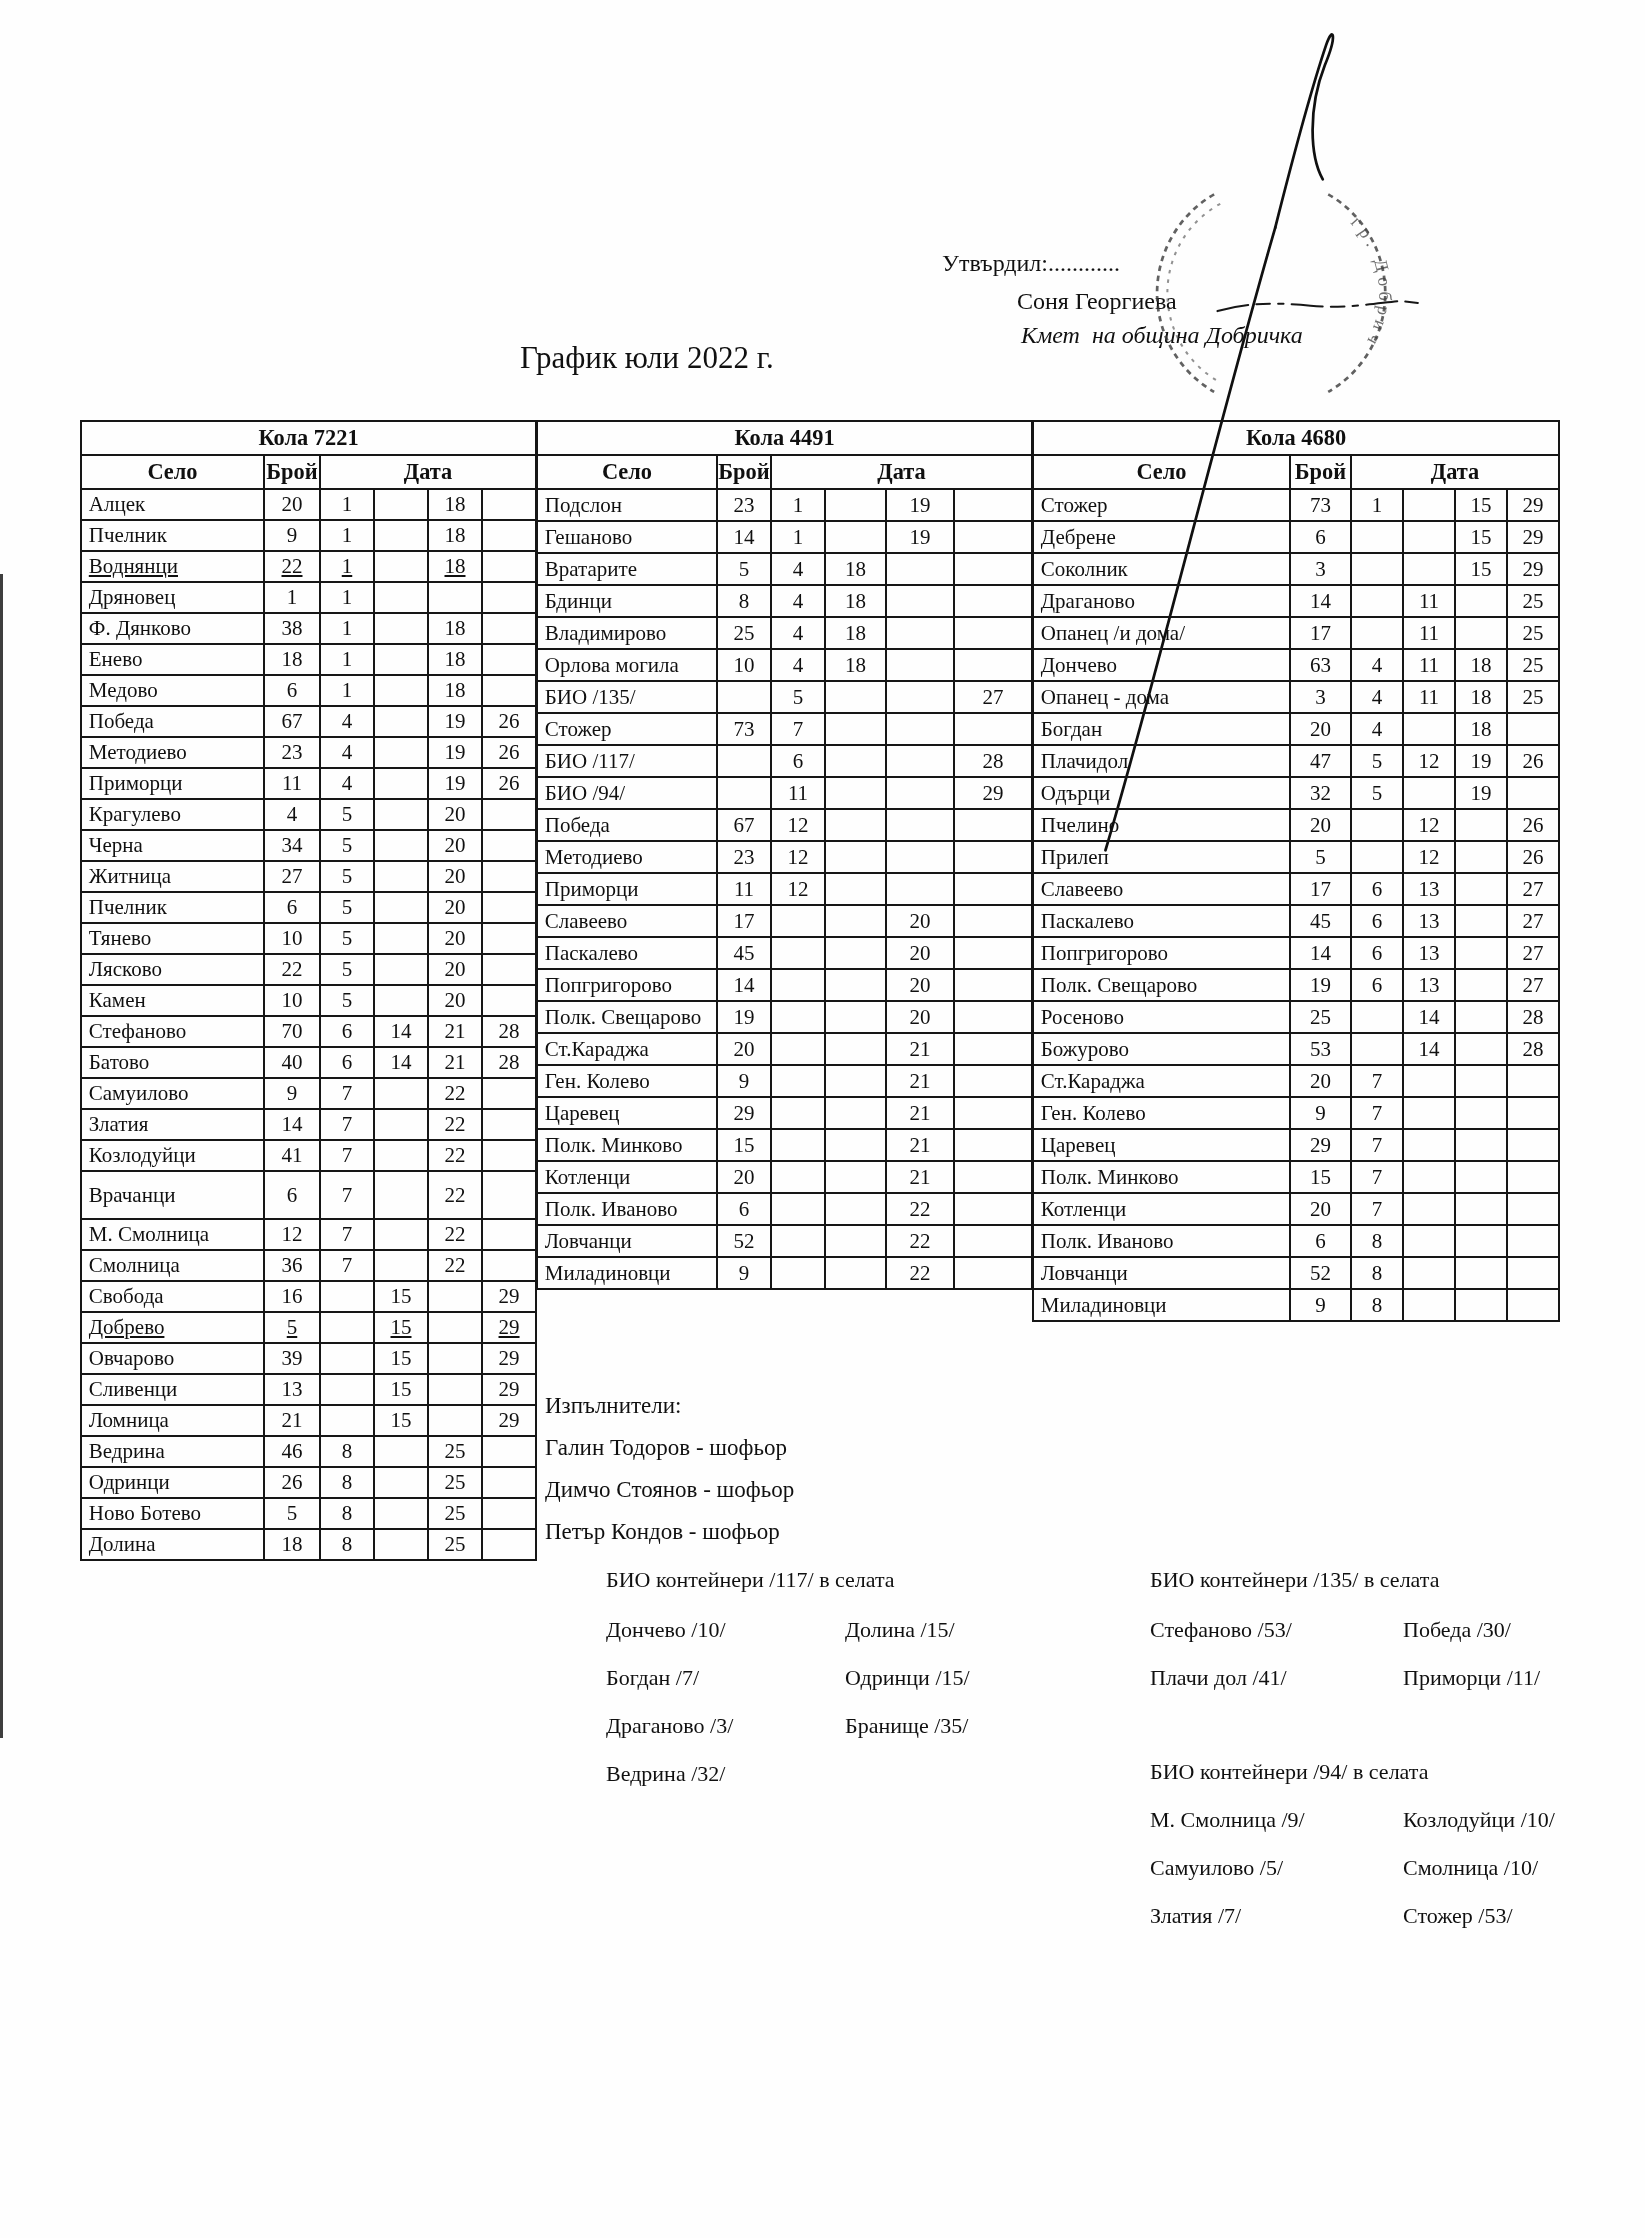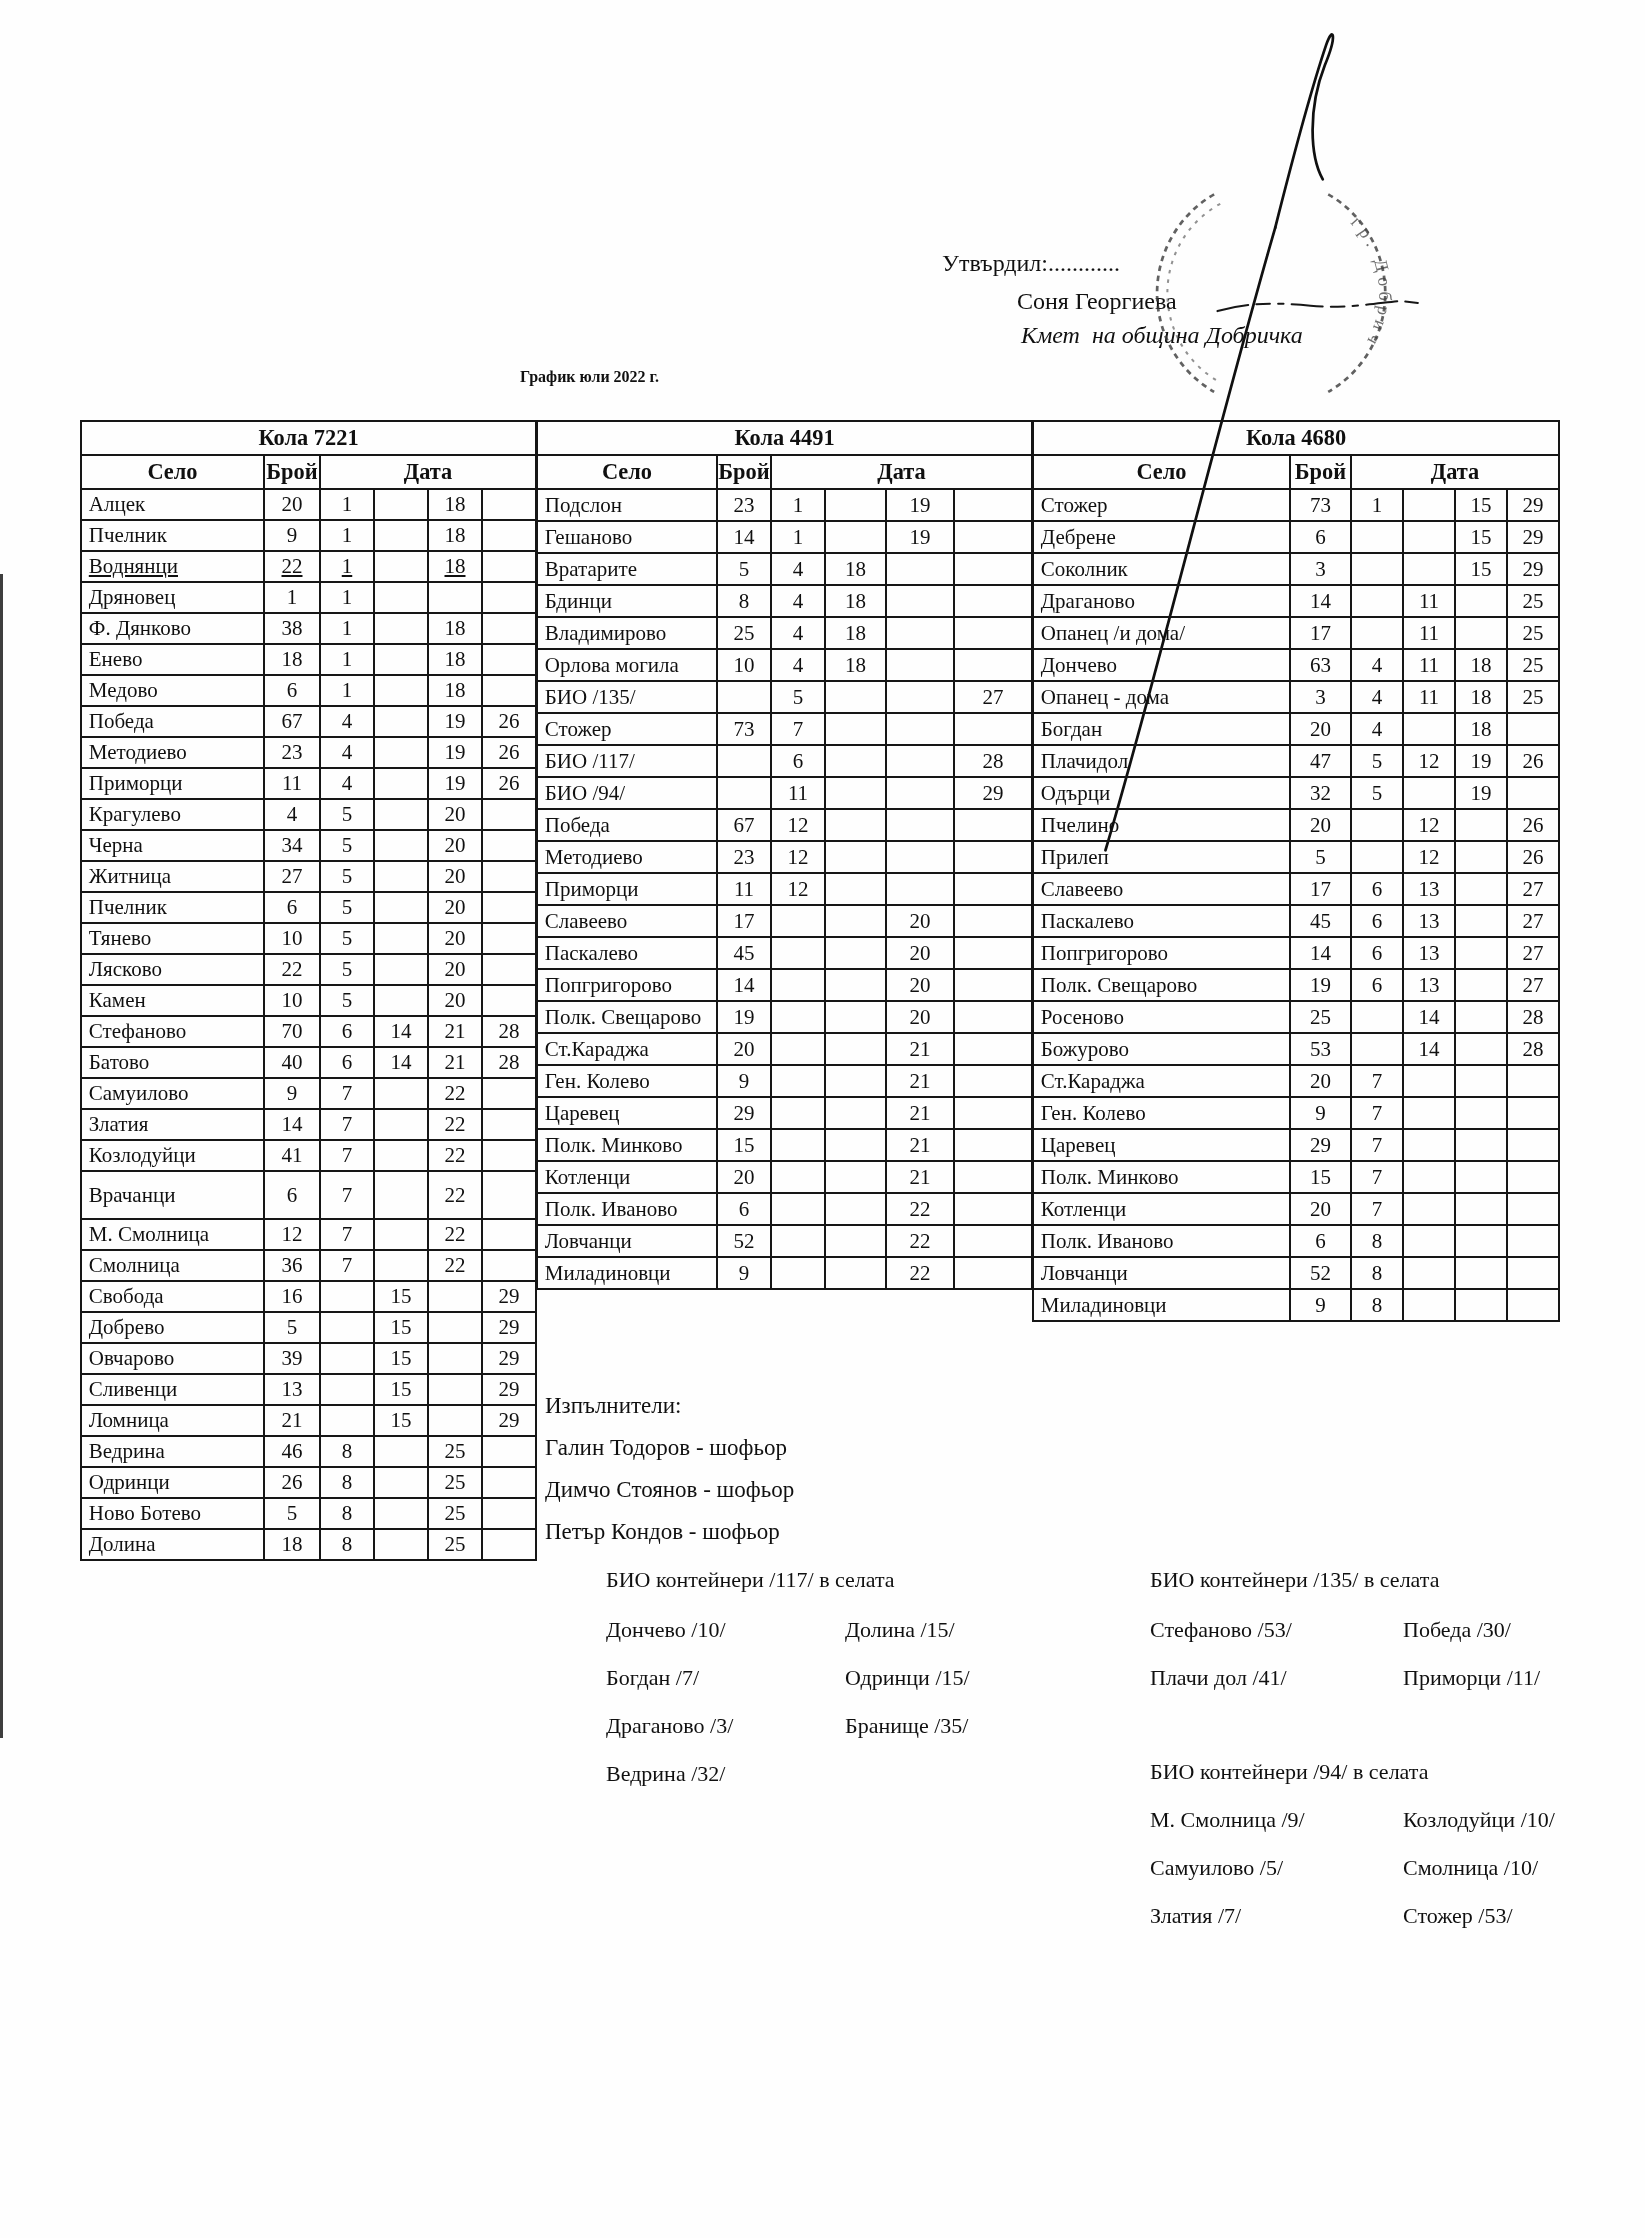--- a/index.html
+++ b/index.html
@@ -2,21 +2,21 @@
 <html style="font-size:11px"><head>
 <meta charset="utf-8">
 <style>
   html,body{margin:0;padding:0;background:#e8e8e8;}
   body{font-family:"Liberation Serif", serif;}
   .page{position:relative;width:1646px;height:2239px;background:#fefefe;overflow:hidden;color:#101010;}
   .abs{position:absolute;white-space:pre;}
   .approval-label{left:942px;top:250px;font-size:24px;}
   .approval-name{left:1017px;top:288px;font-size:24px;}
   .approval-role{left:1021px;top:322px;font-size:24px;font-style:italic;}
-  .doc-title{left:520px;top:340px;font-size:16px;font-weight:700;margin-top:28px;}
+  .doc-title{left:520px;top:340px;font-size:31px;font-weight:400;}
   .grid{position:absolute;border-collapse:collapse;table-layout:fixed;background:transparent;}
   .grid td{border:2px solid #161616;font-size:21px;color:#101010;white-space:nowrap;overflow:hidden;padding:0;}
   .grid td.name{text-align:left;padding:0 2.7px 0 6.8px;}
   .grid td.num{text-align:center;}
   .grid td.car,.grid td.colh{font-weight:700;text-align:center;font-size:22.4px;}
   .executors{position:absolute;left:545px;top:1393px;font-size:23px;}
   .ex-line{height:42px;white-space:pre;}
   .bio{position:absolute;font-size:22px;}
   .bio-h{height:50px;white-space:pre;}
   .bio-row{height:48px;white-space:pre;}
@@ -305,21 +305,21 @@
           <td class="num"></td>
         </tr>
         <tr style="height: 31px;">
           <td class="name">Свобода</td>
           <td class="num">16</td>
           <td class="num"></td>
           <td class="num">15</td>
           <td class="num"></td>
           <td class="num">29</td>
         </tr>
-        <tr style="height: 31px;">
+        <tr style="height: 31px; text-decoration: underline;">
           <td class="name">Добрево</td>
           <td class="num">5</td>
           <td class="num"></td>
           <td class="num">15</td>
           <td class="num"></td>
           <td class="num">29</td>
         </tr>
         <tr style="height: 31px;">
           <td class="name">Овчарово</td>
           <td class="num">39</td>

